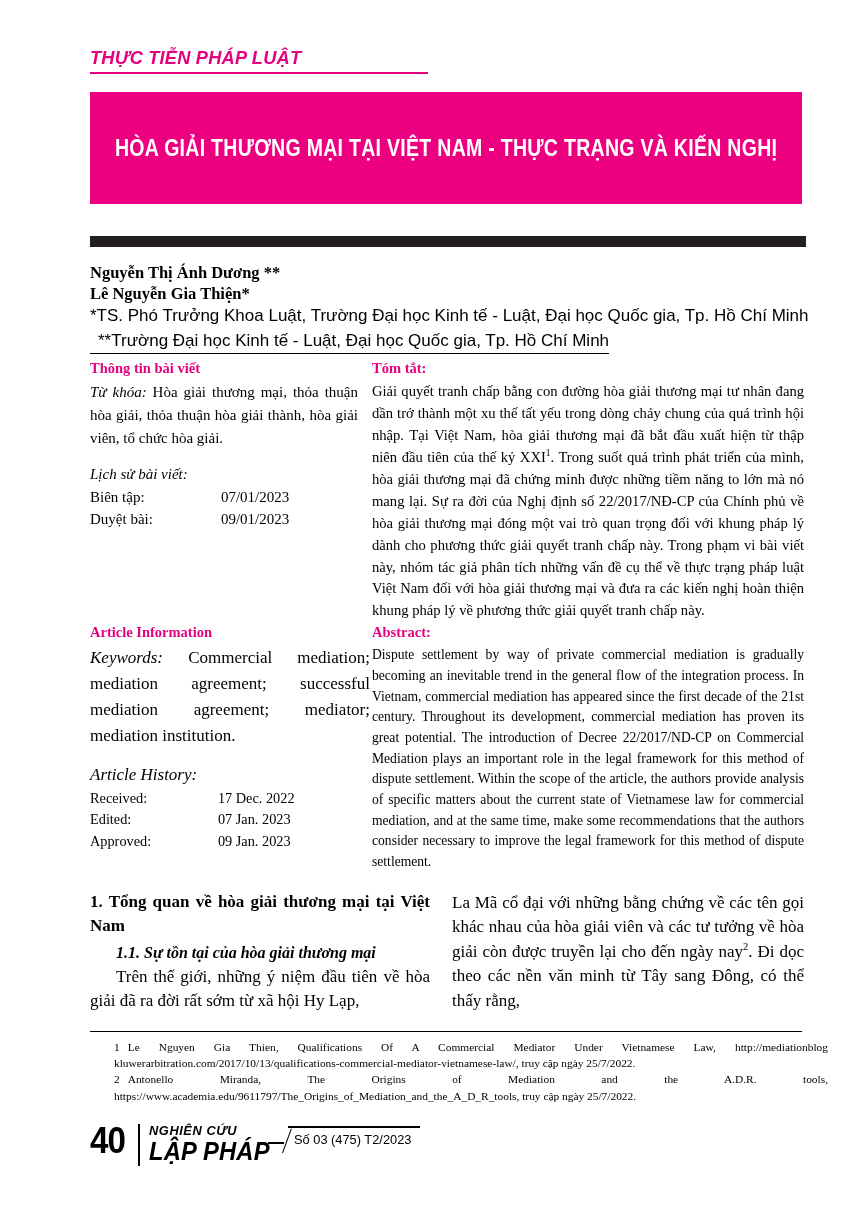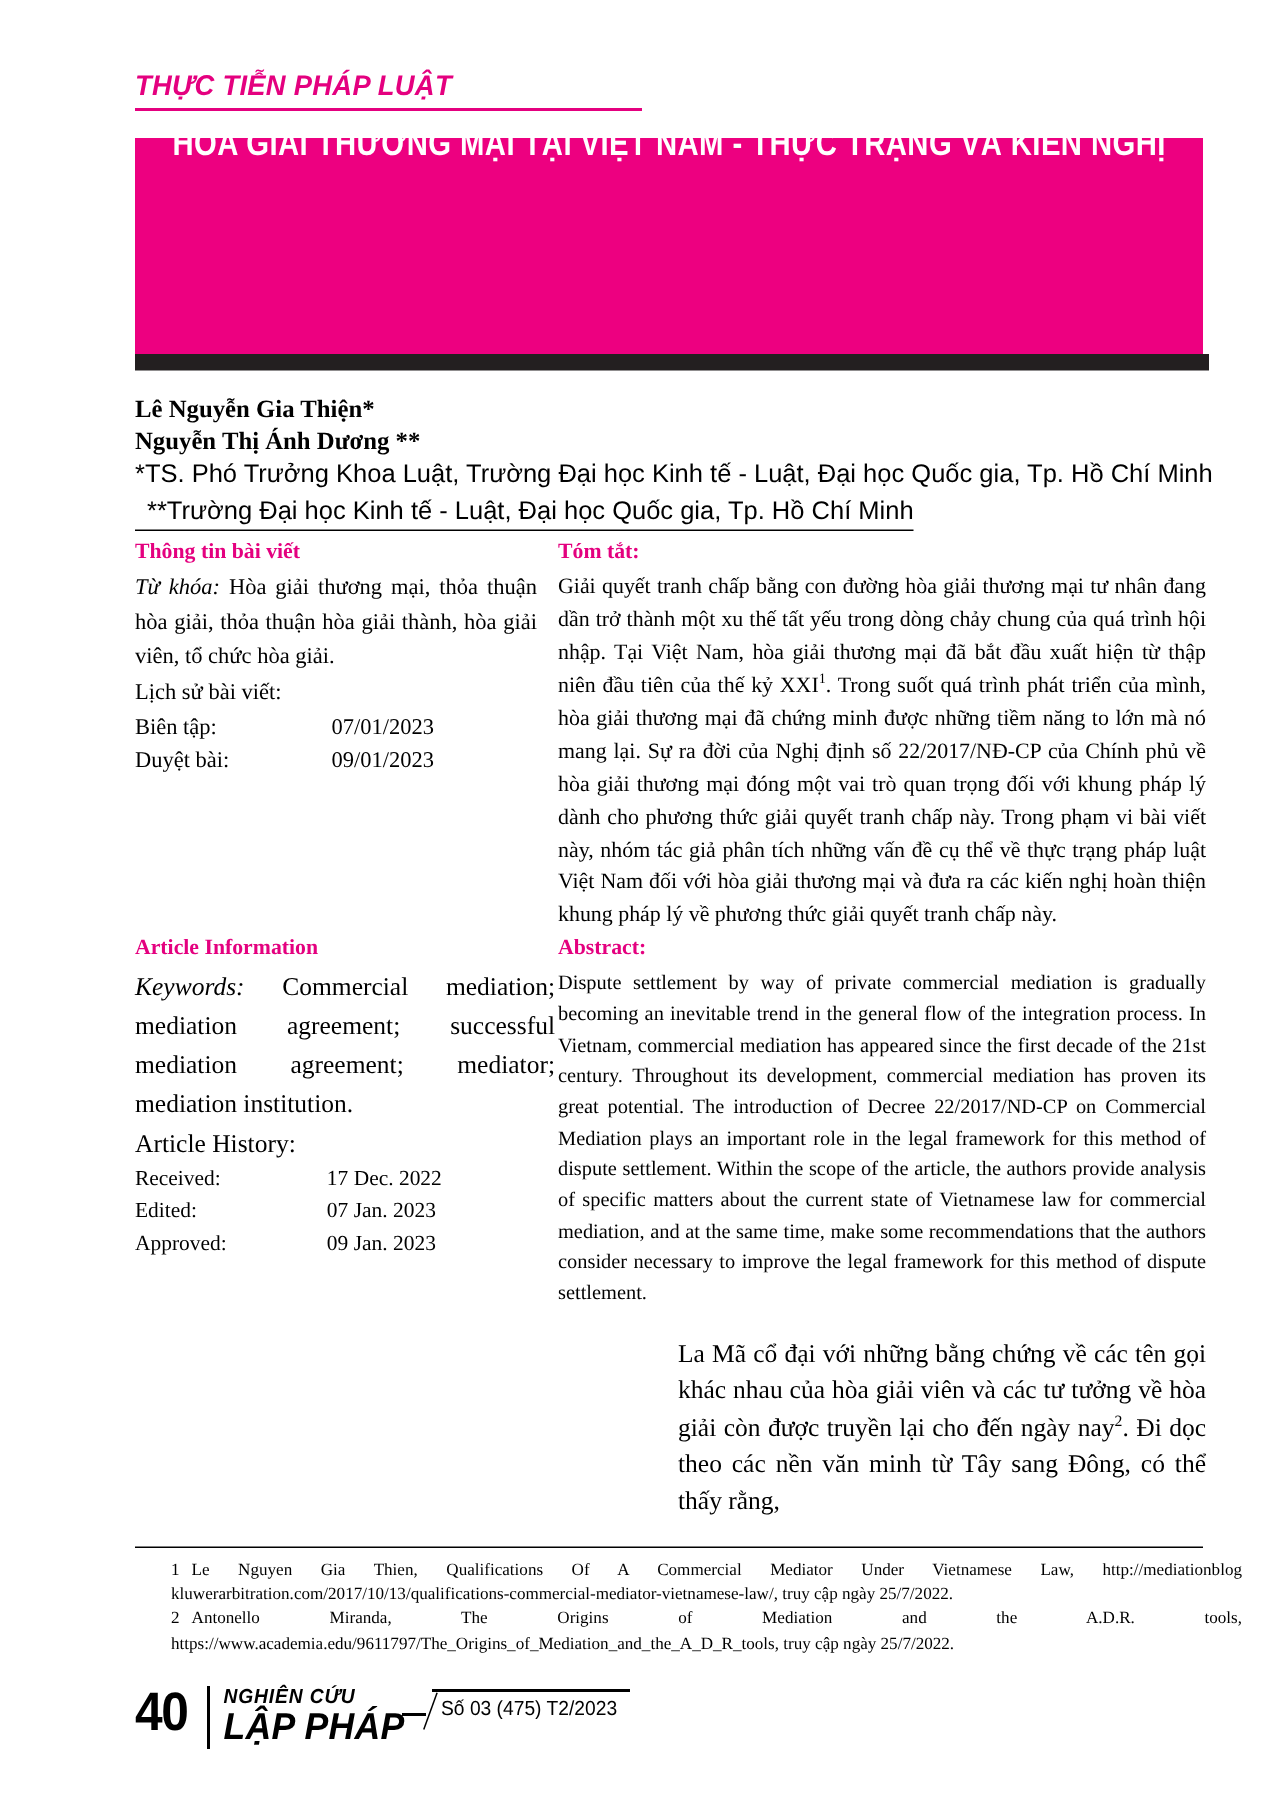--- a/index.html
+++ b/index.html
@@ -48,23 +48,24 @@
     width: 338px;
     background: #E4007F;
   }
 
   
   .banner {
     position: absolute;
     left: 78px;
     top: 92px;
     width: 712px;
-    height: 144px;
+    height: 112px;
     background: #ED0080;
     display: flex;
+    align-items: center;
     justify-content: center;
   }
   .banner-title {
     font-family: "Liberation Sans", "DejaVu Sans", sans-serif;
     font-weight: bold;
     font-size: 21px;
     color: #ffffff;
     letter-spacing: 0.3px;
     white-space: nowrap;
     transform: scaleX(0.93) scaleY(1.12);
@@ -146,23 +147,24 @@
   .kw-block {
     font-size: 15px;
     line-height: 1.52;
     text-align: justify;
     text-justify: inter-word;
   }
   .kw-label {
     font-style: italic;
   }
   .hist-label {
+    font-style: italic;
     font-size: 15px;
     line-height: 1.52;
-    margin-top: 1px;
+    margin-top: 13px;
   }
   .hist-table {
     width: 100%;
     border-collapse: collapse;
     font-size: 15px;
   }
   .hist-table td {
     padding: 0;
     line-height: 1.52;
     vertical-align: top;
@@ -351,22 +353,22 @@
     <div class="rh-text">THỰC TIỄN PHÁP LUẬT</div>
     <div class="rh-rule"></div>
   </div>
 
   <div class="banner">
     <div class="banner-title">HÒA GIẢI THƯƠNG MẠI TẠI VIỆT NAM - THỰC TRẠNG VÀ KIẾN NGHỊ</div>
   </div>
   <div class="banner-underbar"></div>
 
   <div class="authors">
+    <div class="author-name">Nguyễn Thị Ánh Dương **</div>
     <div class="author-name">Lê Nguyễn Gia Thiện*</div>
-    <div class="author-name">Nguyễn Thị Ánh Dương **</div>
     <div class="affil">*TS. Phó Trưởng Khoa Luật, Trường Đại học Kinh tế - Luật, Đại học Quốc gia, Tp. Hồ Chí Minh</div>
     <div><span class="affil second">**Trường Đại học Kinh tế - Luật, Đại học Quốc gia, Tp. Hồ Chí Minh</span></div>
   </div>
 
   <div class="info-left">
     <div class="sec-heading">Thông tin bài viết</div>
     <div class="kw-block"><span class="kw-label">Từ khóa:</span><span> Hòa giải thương mại, thỏa thuận hòa giải, thỏa thuận hòa giải thành, hòa giải viên, tổ chức hòa giải.</span></div>
     <div class="hist-label">Lịch sử bài viết:</div>
     <table class="hist-table">
       <tbody>
@@ -407,20 +409,25 @@
       </tr>
     </tbody>
       </table>
   </div>
 
   <div class="info-right-2 en">
     <div class="sec-heading">Abstract:</div>
     <div class="abstract-body">Dispute settlement by way of private commercial mediation is gradually becoming an inevitable trend in the general flow of the integration process. In Vietnam, commercial mediation has appeared since the first decade of the 21st century. Throughout its development, commercial mediation has proven its great potential. The introduction of Decree 22/2017/ND-CP on Commercial Mediation plays an important role in the legal framework for this method of dispute settlement. Within the scope of the article, the authors provide analysis of specific matters about the current state of Vietnamese law for commercial mediation, and at the same time, make some recommendations that the authors consider necessary to improve the legal framework for this method of dispute settlement.</div>
   </div>
 
+  <div class="body-left">
+    <div class="h1">1. Tổng quan về hòa giải thương mại tại Việt Nam</div>
+    <div class="h2">1.1. Sự tồn tại của hòa giải thương mại</div>
+    <div class="para">Trên thế giới, những ý niệm đầu tiên về hòa giải đã ra đời rất sớm từ xã hội Hy Lạp,</div>
+  </div>
 
   <div class="body-right">
     <div class="para noindent"><span>La Mã cổ đại với những bằng chứng về các tên gọi khác nhau của hòa giải viên và các tư tưởng về hòa giải còn được truyền lại cho đến ngày nay</span><sup>2</sup><span>. Đi dọc theo các nền văn minh từ Tây sang Đông, có thể thấy rằng,</span></div>
   </div>
 
   <div class="fn-rule"></div>
   <div class="footnotes">
     <div class="fn"><span class="fn-num">1</span><span>Le Nguyen Gia Thien, Qualifications Of A Commercial Mediator Under Vietnamese Law, http://mediationblog kluwerarbitration.com/2017/10/13/qualifications-commercial-mediator-vietnamese-law/, truy cập ngày 25/7/2022.</span></div>
     <div class="fn"><span class="fn-num">2</span><span>Antonello Miranda, The Origins of Mediation and the A.D.R. tools, https://www.academia.edu/9611797/The_Origins_of_Mediation_and_the_A_D_R_tools, truy cập ngày 25/7/2022.</span></div>
   </div>

